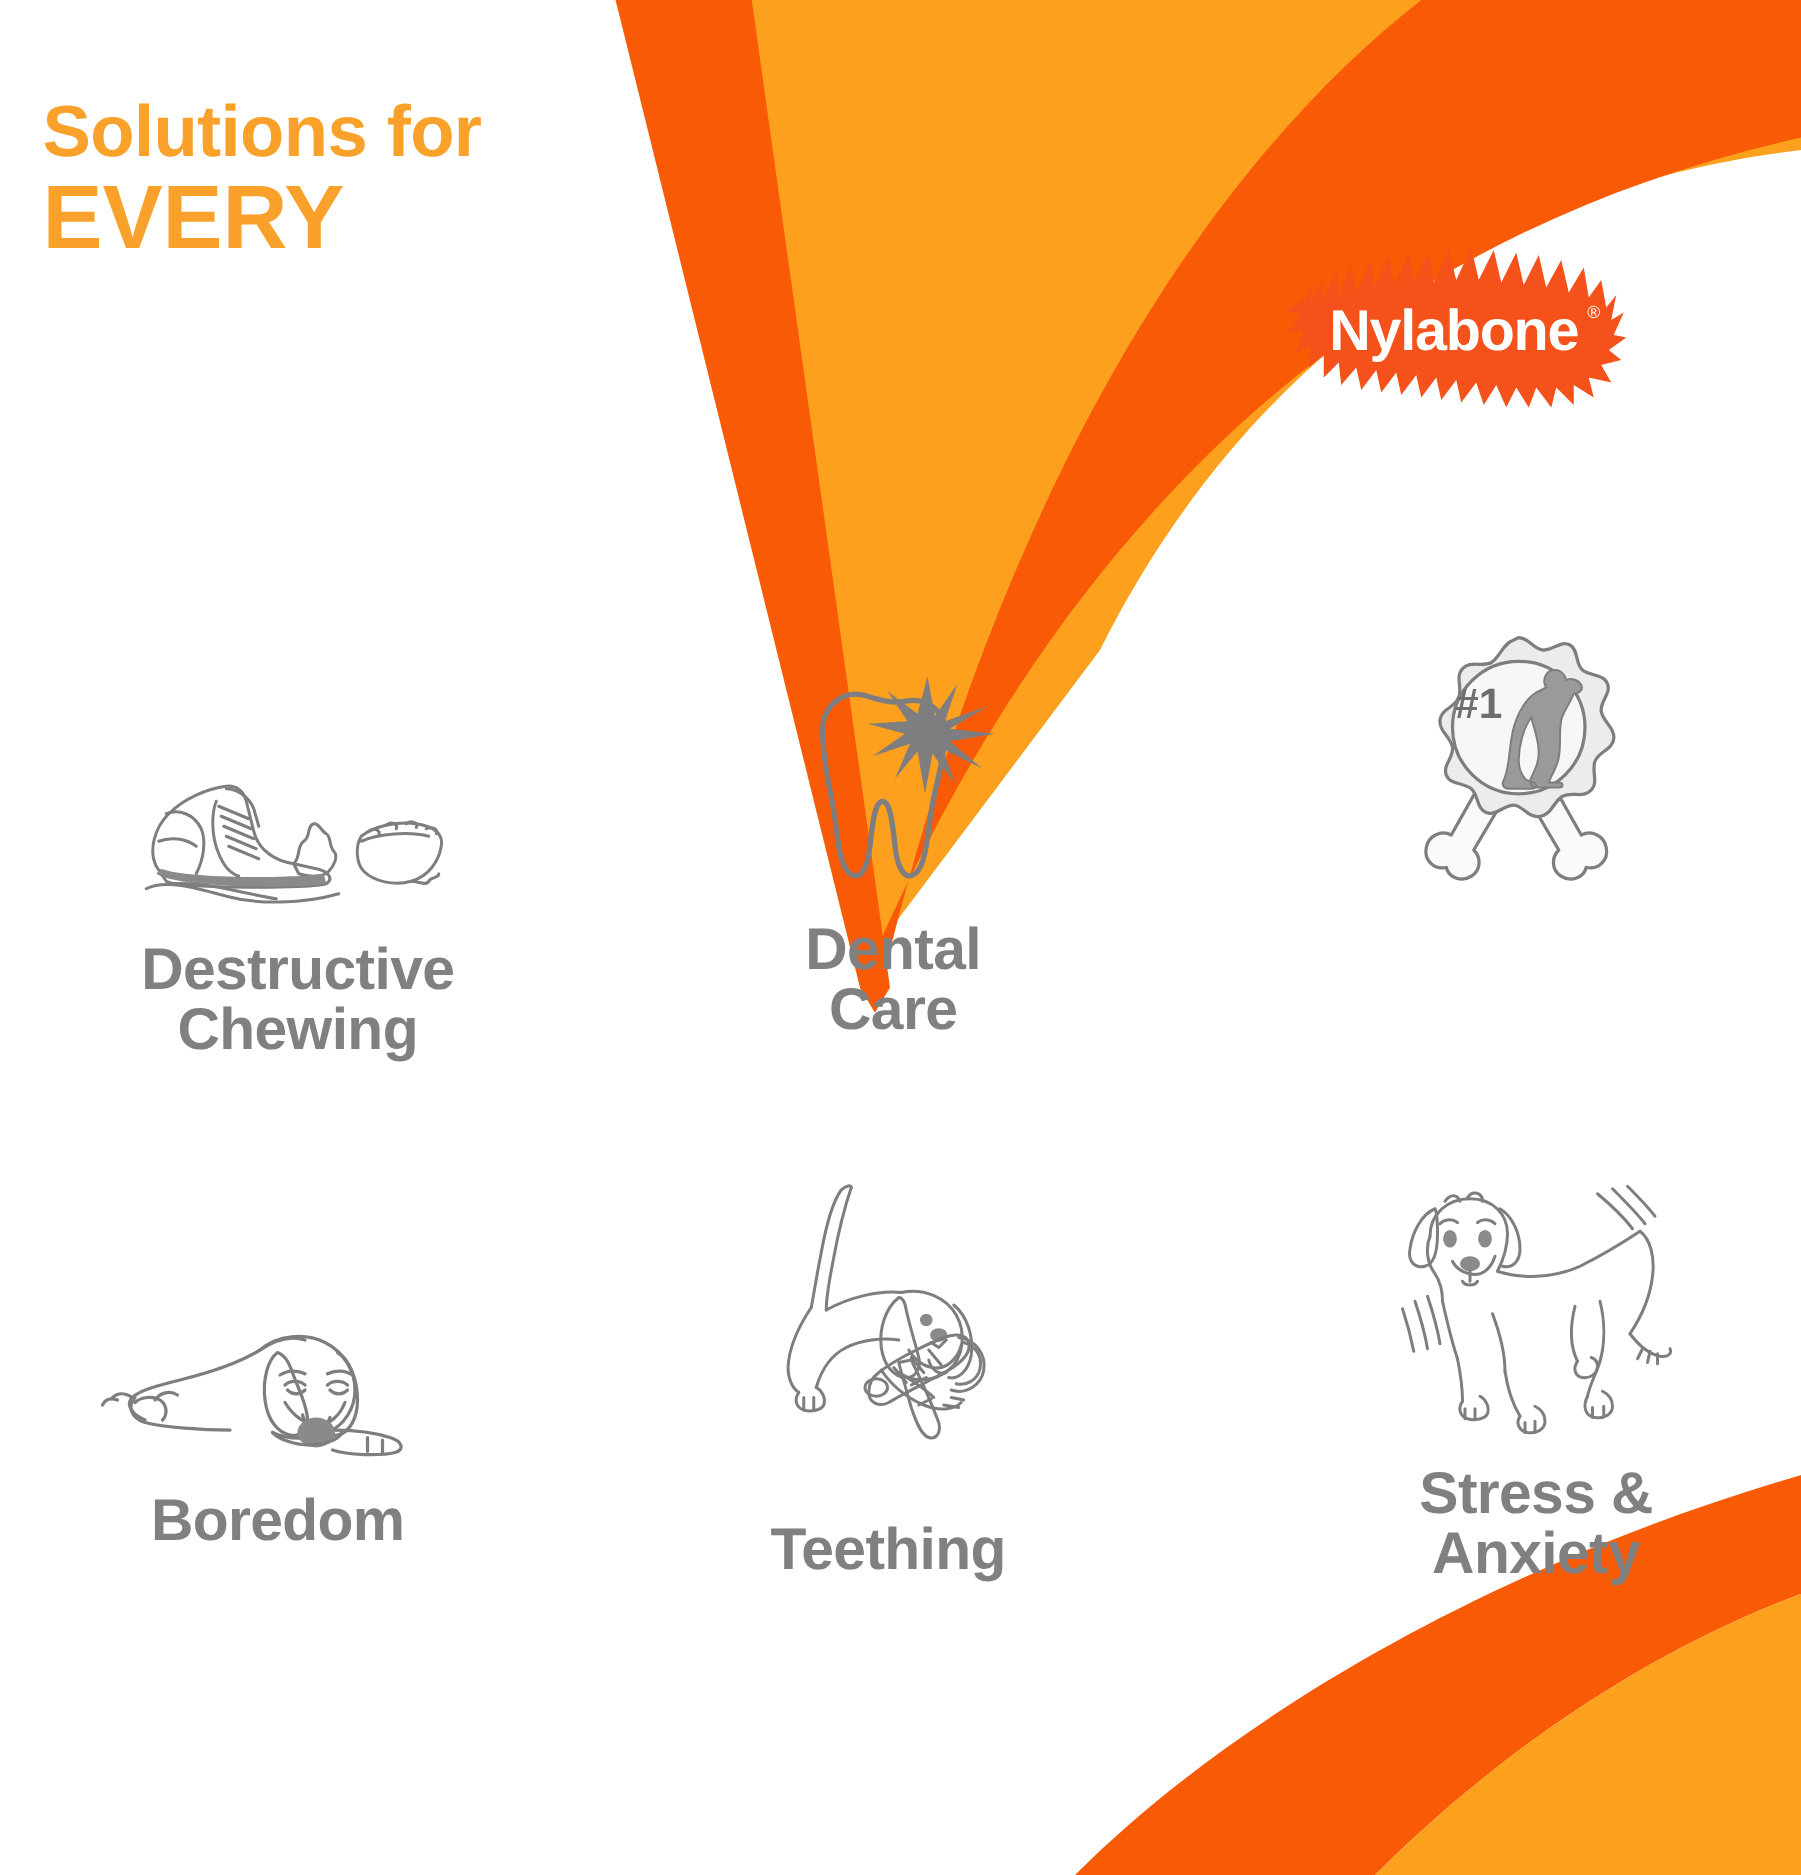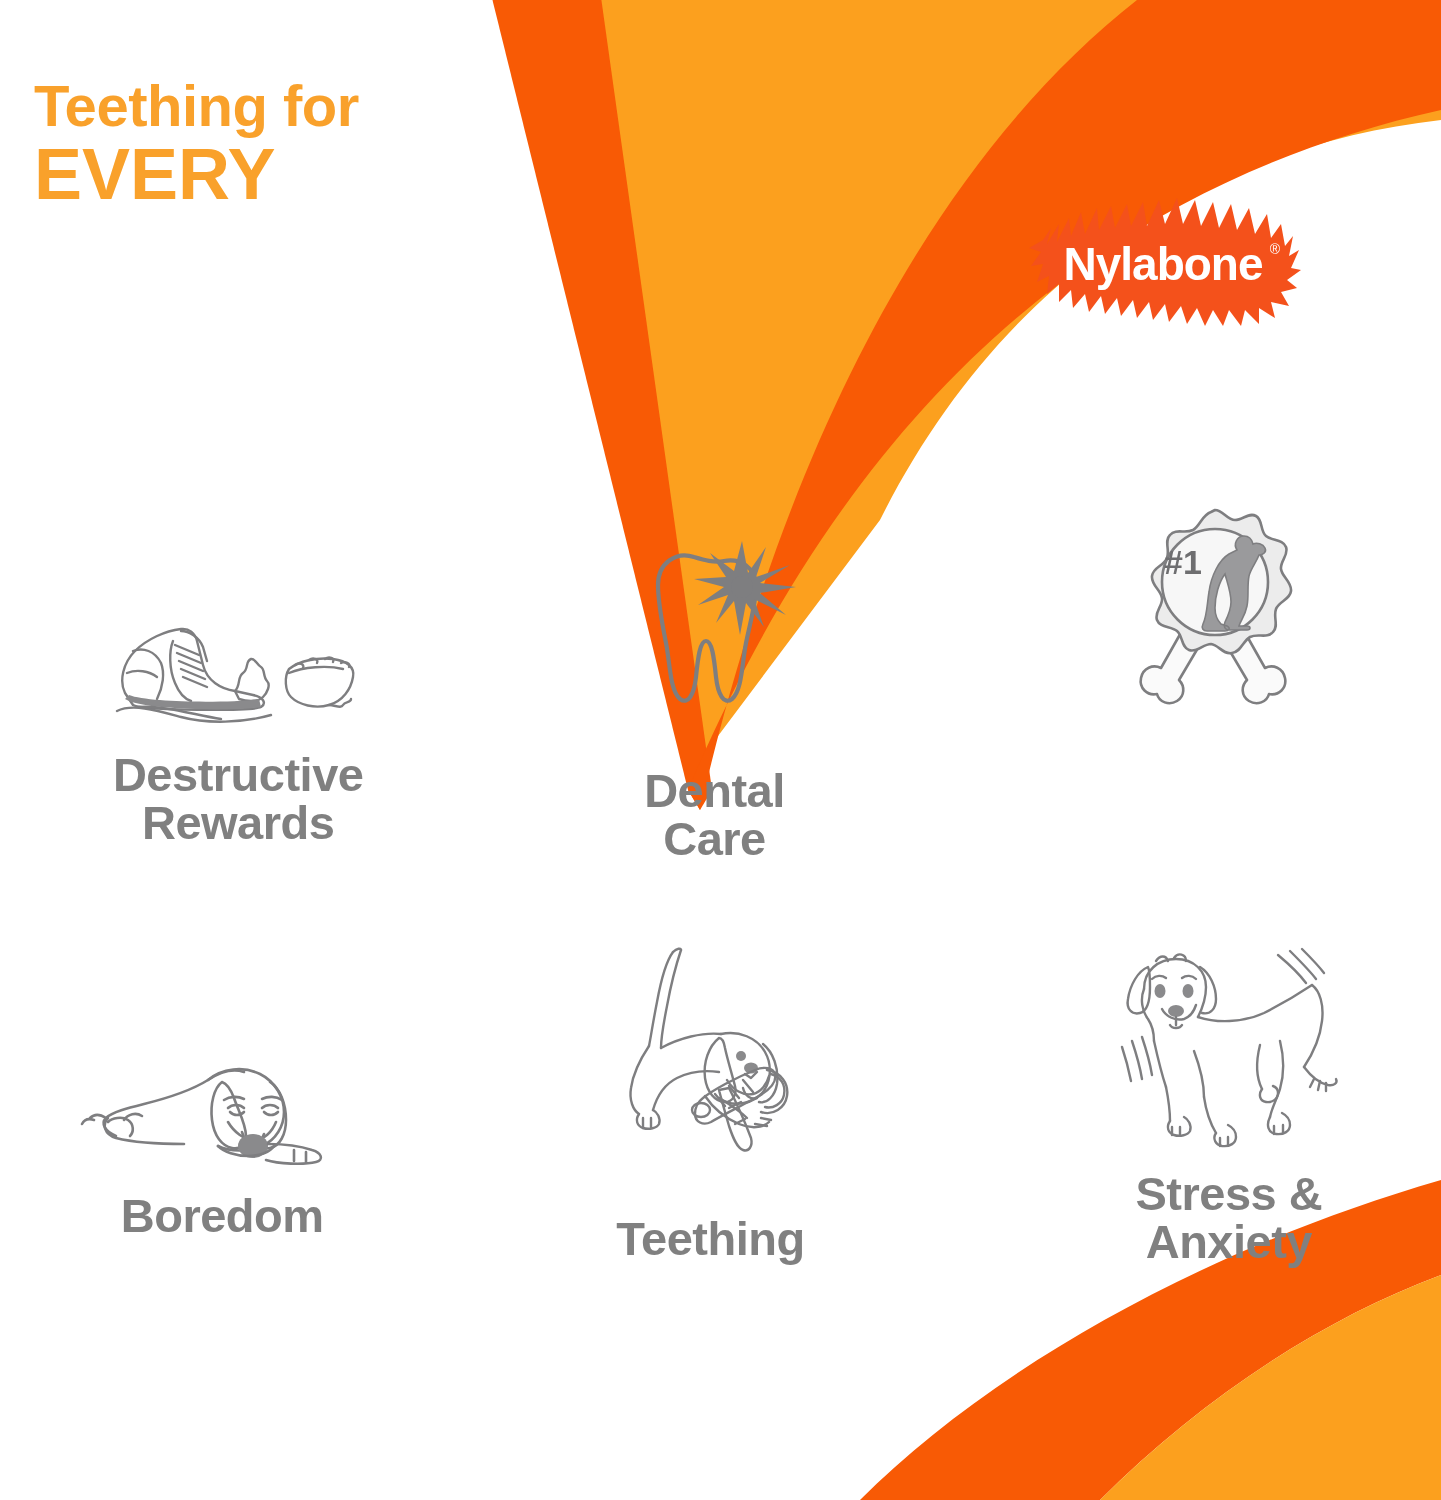--- a/index.html
+++ b/index.html
@@ -64,21 +64,21 @@
     color:#808080;
     font-weight:bold;
     font-size:47px;
     line-height:1.03;
     letter-spacing:-0.5px;
     white-space:pre-line;
   }
 
   
   .c-chew .cap{font-size:47px;}
-  .c-dental{padding-top:4px;gap:32px;}
+  .c-dental{padding-top:4px;}
   .c-train{padding-top:0px;}
   .c-bore .art{height:205px;}
   .c-teeth .art{height:230px;}
   .c-stress .art{height:225px;}
 
   .c-chew{transform:translate(-2px,22px);}
   .c-dental{transform:translate(-6px,2px);}
   .c-train{transform:translate(14px,-8px);}
   .c-bore{transform:translate(-18px,48px);}
   .c-teeth{transform:translate(-10px,8px);gap:38px;}
@@ -95,21 +95,21 @@
 
     <path d="M 490 -10 L 600 -10 L 712 790 L 700 810 L 688 790 Z" fill="#F85A05"></path>
     <path d="M 700 810 L 688 790 C 840 430 1080 190 1441 110 L 1441 -10 L 1150 -10 C 950 140 790 420 700 810 Z" fill="#F85A05"></path>
 
     <path d="M 1441 1180 C 1200 1250 990 1370 860 1500 L 1100 1500 C 1200 1400 1320 1320 1441 1275 Z" fill="#F85A05"></path>
 
     <path d="M 1441 1275 C 1320 1320 1200 1400 1100 1500 L 1441 1500 Z" fill="#FCA01E"></path>
   </svg>
 
   <div class="headline">
-    <span class="l1">Teething for</span>
+    <span class="l1">Solutions for</span>
     <span class="l2">EVERY</span>
   </div>
 
   <div class="brand">
     <svg viewBox="0 0 300 160">
 
       <path fill="#F4511B" d="
         M 30 56 L 38 44 L 34 60 L 46 40 L 44 58 L 56 34 L 58 52 L 68 28 L 72 50
         L 84 24 L 86 46 L 98 22 L 102 44 L 114 20 L 118 42 L 130 18 L 134 42
         L 146 16 L 152 40 L 164 14 L 170 40 L 182 16 L 188 42 L 200 18 L 206 44
@@ -156,21 +156,21 @@
             <path d="M186 62 C196 54 214 50 230 52 C244 54 252 60 250 70
                      C248 82 240 94 226 98 C212 102 196 98 188 90 C182 84 181 70 186 62 Z"></path>
             <path d="M186 66 C200 60 224 58 240 62"></path>
             <path d="M238 56 C242 54 248 56 246 60 M222 52 C226 49 232 51 230 55
                      M206 53 C210 50 216 52 214 56 M192 58 C196 55 202 57 200 61"></path>
             <path d="M226 98 C232 98 238 102 240 98 C242 94 248 96 248 92"></path>
           </g>
         </svg>
       </div>
       <div class="cap">Destructive
-Rewards</div>
+Chewing</div>
     </div>
 
     <div class="cell c-dental">
       <div class="art">
         <svg width="200" height="190" viewBox="0 0 200 190">
           <g fill="none" stroke="#7E7E80" stroke-width="4.2" stroke-linejoin="round" stroke-linecap="round">
 
             <path d="M44 54 C44 32 62 20 80 26 C90 29 100 32 110 30
                      C126 27 142 36 142 56 C142 72 136 92 132 112
                      C128 132 128 160 118 168 C110 174 104 164 102 146

